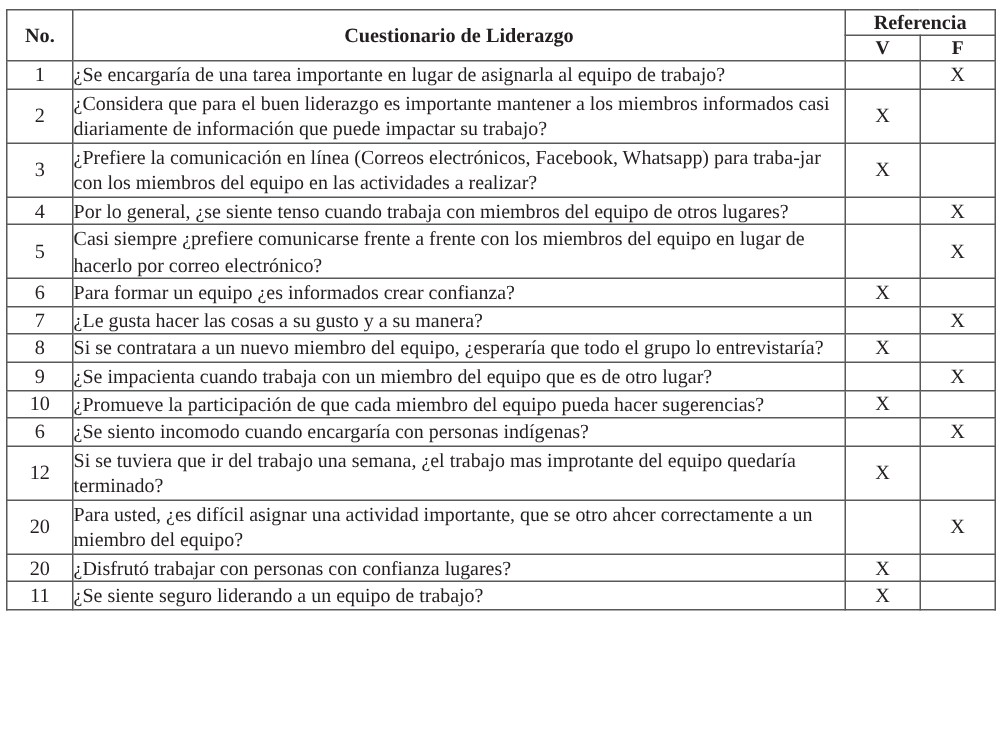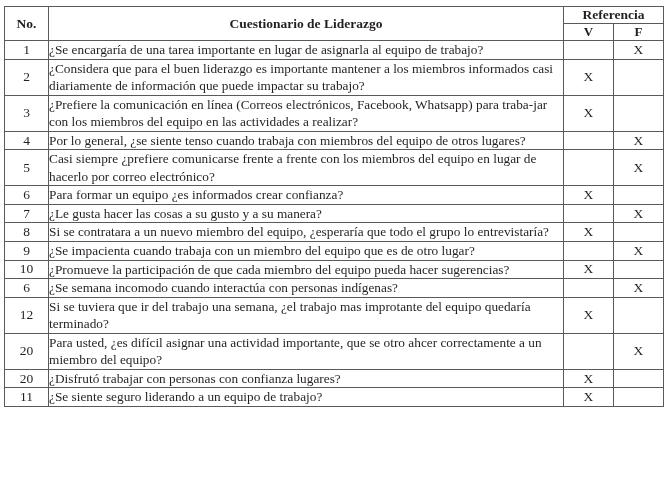--- a/index.html
+++ b/index.html
@@ -151,21 +151,21 @@
         <td class="cell-mark">X</td>
       </tr>
       <tr>
         <td class="cell-no">10</td>
         <td class="cell-q">¿Promueve la participación de que cada miembro del equipo pueda hacer sugerencias?</td>
         <td class="cell-mark">X</td>
         <td class="cell-mark"></td>
       </tr>
       <tr>
         <td class="cell-no">6</td>
-        <td class="cell-q">¿Se semana incomodo cuando interactúa con personas indígenas?</td>
+        <td class="cell-q">¿Se siento incomodo cuando encargaría con personas indígenas?</td>
         <td class="cell-mark"></td>
         <td class="cell-mark">X</td>
       </tr>
       <tr>
         <td class="cell-no">12</td>
         <td class="cell-q">Si  se tuviera que ir del trabajo una semana, ¿el trabajo mas improtante del equipo quedaría terminado?</td>
         <td class="cell-mark">X</td>
         <td class="cell-mark"></td>
       </tr>
       <tr>

